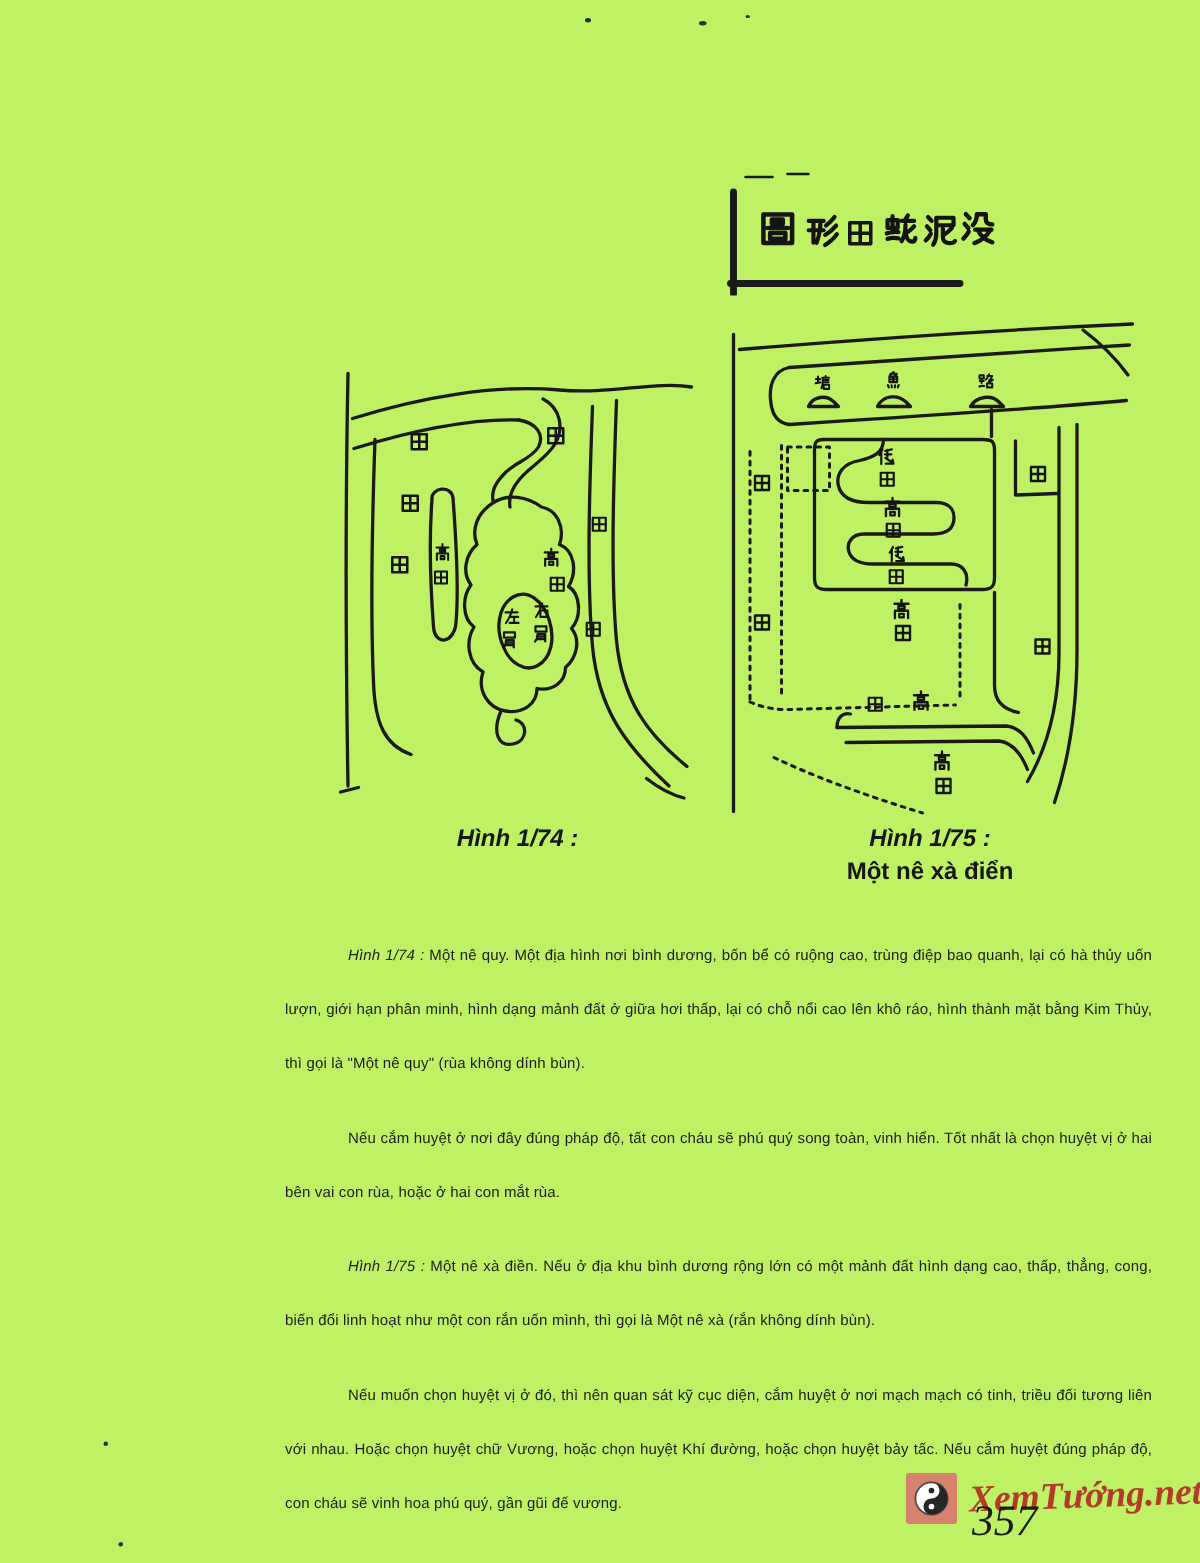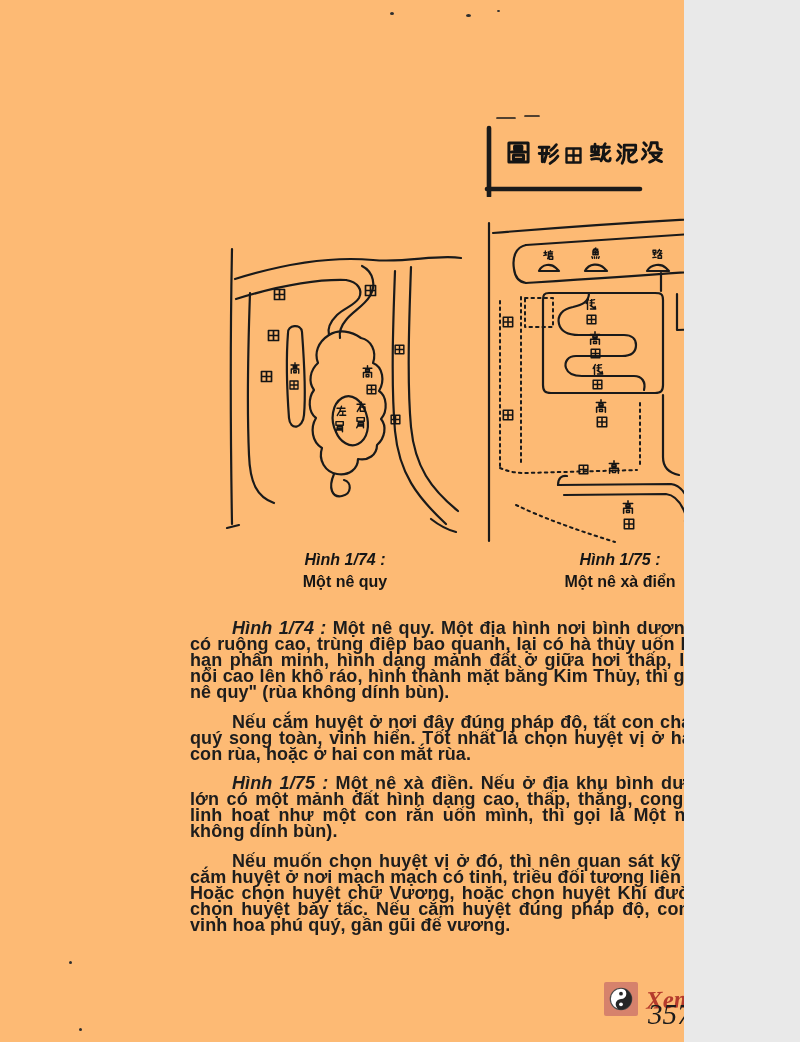--- a/index.html
+++ b/index.html
@@ -1,27 +1,27 @@
 <!DOCTYPE html>
 <html><head>
 <meta charset="utf-8">
 <style>
   html,body{margin:0;padding:0;background:#e9e9e9;}
-  .page{position:relative;width:684px;height:1042px;background:#fdba74;overflow:hidden;
+  .page{position:relative;width:800px;height:1042px;background:#bef264;overflow:hidden;
         font-family:"Liberation Sans",sans-serif;}
   svg.fig{position:absolute;}
   .ink{stroke:#1a1a1a;stroke-width:2.2;fill:none;stroke-linecap:round;stroke-linejoin:round;}
   .heavy{stroke-width:4.6;}
   .thin{stroke-width:1.7;}
   .dash{stroke-dasharray:2.5 4;stroke-width:2;}
   .glyph{stroke:#141414;stroke-width:2.7;fill:none;stroke-linecap:round;stroke-linejoin:round;}
   .cap{position:absolute;text-align:center;font-size:16px;line-height:22px;font-weight:bold;color:#161616;}
   .cap .t{font-style:italic;}
   .text-block{position:absolute;left:190px;top:620px;width:578px;text-align:justify;
-              font-size:18px;line-height:16px;font-weight:bold;color:#1d1d1d;letter-spacing:.1px;}
+              font-size:10px;line-height:36px;font-weight:normal;color:#1d1d1d;letter-spacing:.1px;}
   .text-block p{margin:0;text-indent:42px;}
   .text-block p+p{margin-top:14px;}
   .text-block p.gap{margin-top:13px;}
   .text-block i{font-style:italic;}
   .wm{position:absolute;left:604px;top:982px;display:flex;align-items:flex-start;}
   .wm-icon{width:34px;height:34px;background:#d6826c;border-radius:2px;display:flex;
            align-items:center;justify-content:center;box-shadow:0 0 0 1px #c9htmlz;}
   .wm-icon{box-shadow:none;}
   .wm-text{margin-left:8px;margin-top:2px;font-family:"Liberation Serif",serif;font-style:italic;
            font-weight:bold;font-size:25px;color:#b43a2c;transform:rotate(-2deg);white-space:nowrap;}
@@ -172,21 +172,20 @@
       <use href="#g-tian" x="92" y="258" width="13" height="13"></use>
       <use href="#g-gao" x="122" y="255" width="14" height="14"></use>
       <use href="#g-gao" x="136" y="295" width="14" height="14"></use>
       <use href="#g-tian" x="137" y="312" width="14" height="14"></use>
       <use href="#g-tian" x="200" y="104" width="14" height="14"></use>
       <use href="#g-tian" x="203" y="219" width="14" height="14"></use>
     </svg>
 
   <div class="cap" style="left:235px;top:549px;width:220px;">
     <div class="t">Hình 1/74 :</div>
-    <div>Một nê quy</div>
   </div>
   <div class="cap" style="left:510px;top:549px;width:220px;">
     <div class="t">Hình 1/75 :</div>
     <div>Một nê xà điển</div>
   </div>
 
   <div class="text-block">
     <p><i>Hình 1/74 :</i><span> Một nê quy. Một địa hình nơi bình dương, bốn bể có ruộng cao, trùng điệp bao quanh, lại có hà thủy uốn lượn, giới hạn phân minh, hình dạng mảnh đất ở giữa hơi thấp, lại có chỗ nổi cao lên khô ráo, hình thành mặt bằng Kim Thủy, thì gọi là "Một nê quy" (rùa không dính bùn).</span></p>
     <p><i></i><span>Nếu cắm huyệt ở nơi đây đúng pháp độ, tất con cháu sẽ phú quý song toàn, vinh hiển. Tốt nhất là chọn huyệt vị ở hai bên vai con rùa, hoặc ở hai con mắt rùa.</span></p>
     <p class="gap"><i>Hình 1/75 :</i><span> Một nê xà điền. Nếu ở địa khu bình dương rộng lớn có một mảnh đất hình dạng cao, thấp, thẳng, cong, biến đổi linh hoạt như một con rắn uốn mình, thì gọi là Một nê xà (rắn không dính bùn).</span></p>

